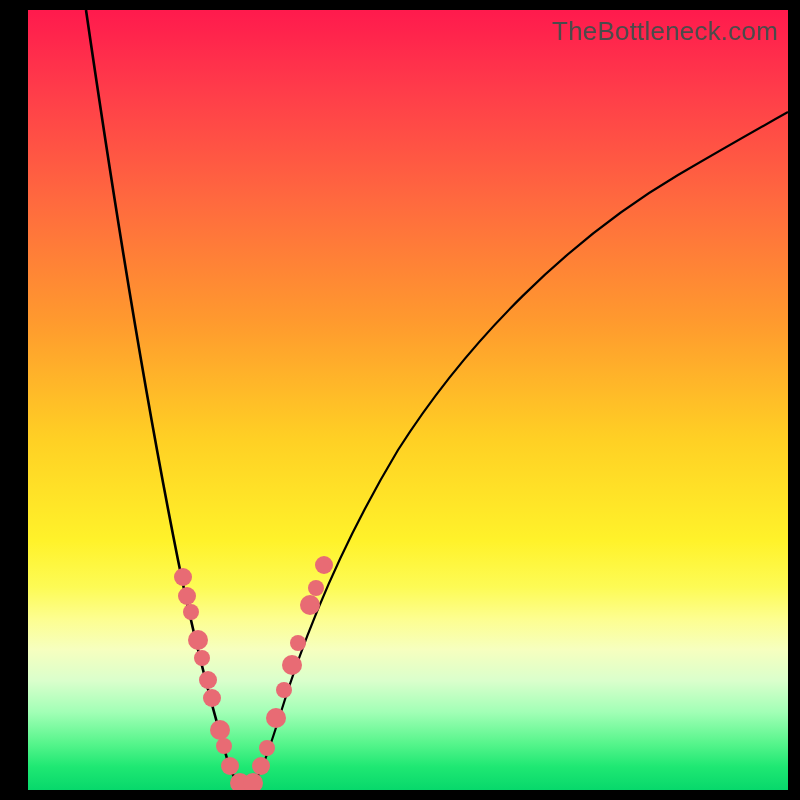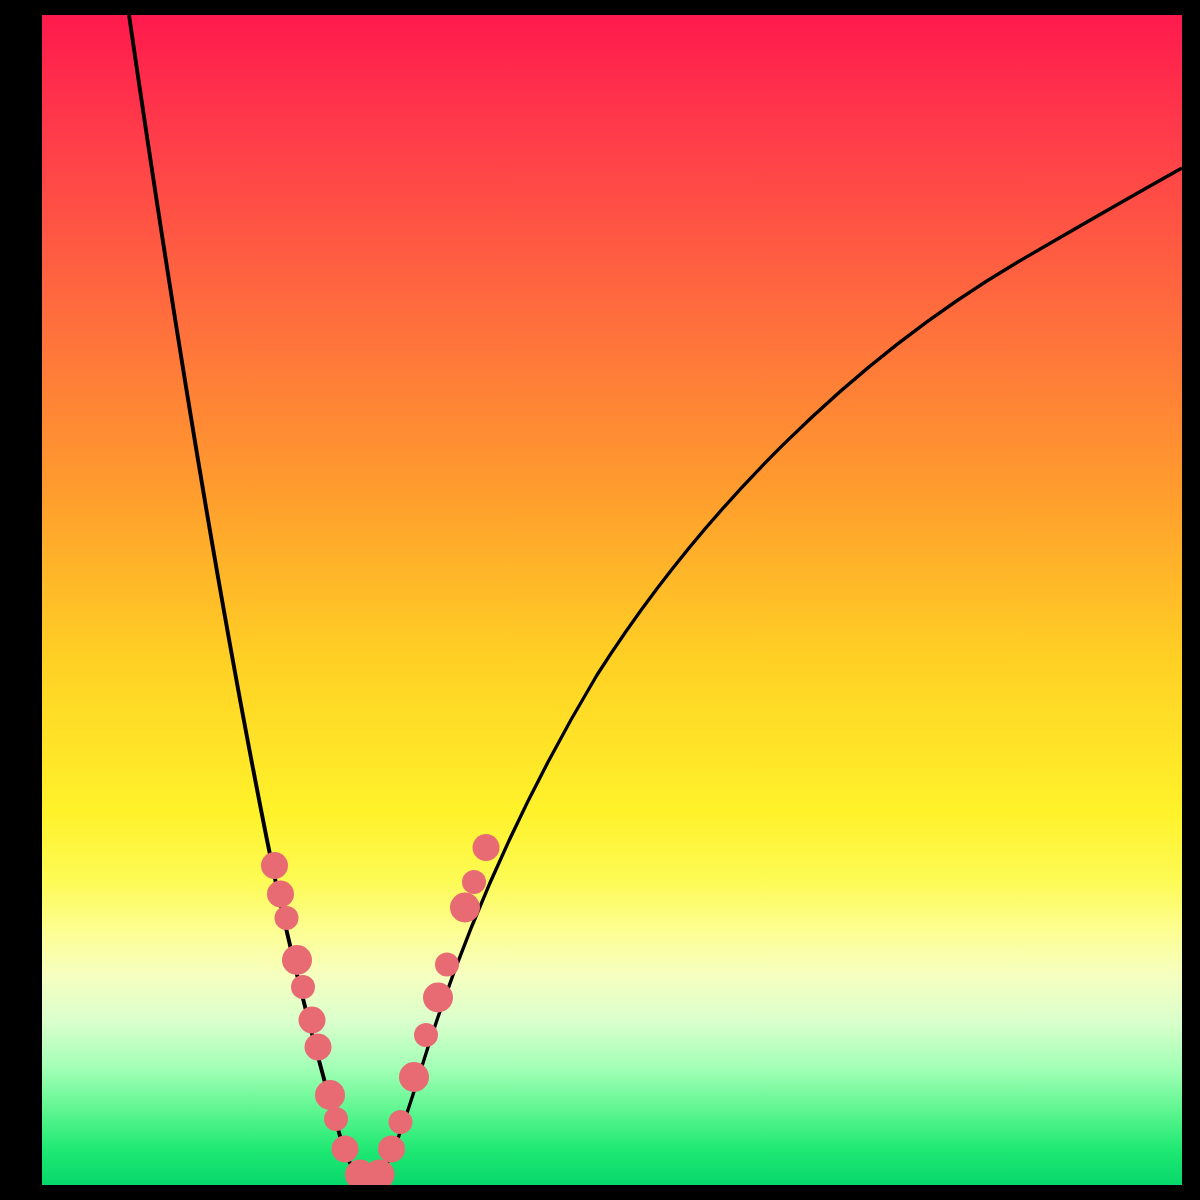--- a/index.html
+++ b/index.html
@@ -72,20 +72,21 @@
     fill: #e86b74;
     stroke: none;
   }
 </style>
 </head>
 <body>
 
 <div class="frame">
   <div class="plot-area">
 
+    <div class="watermark">TheBottleneck.com</div>
 
     <svg class="curve" viewBox="0 0 760 780" preserveAspectRatio="none">
       <path class="left-line" d="M 58 0
                C 90 220, 120 400, 150 550
                C 166 630, 185 700, 200 752
                C 206 770, 212 778, 218 778"></path>
       <path class="right-line" d="M 218 778
                C 228 778, 238 750, 252 705
                C 275 630, 310 540, 370 440
                C 440 330, 540 230, 650 165

